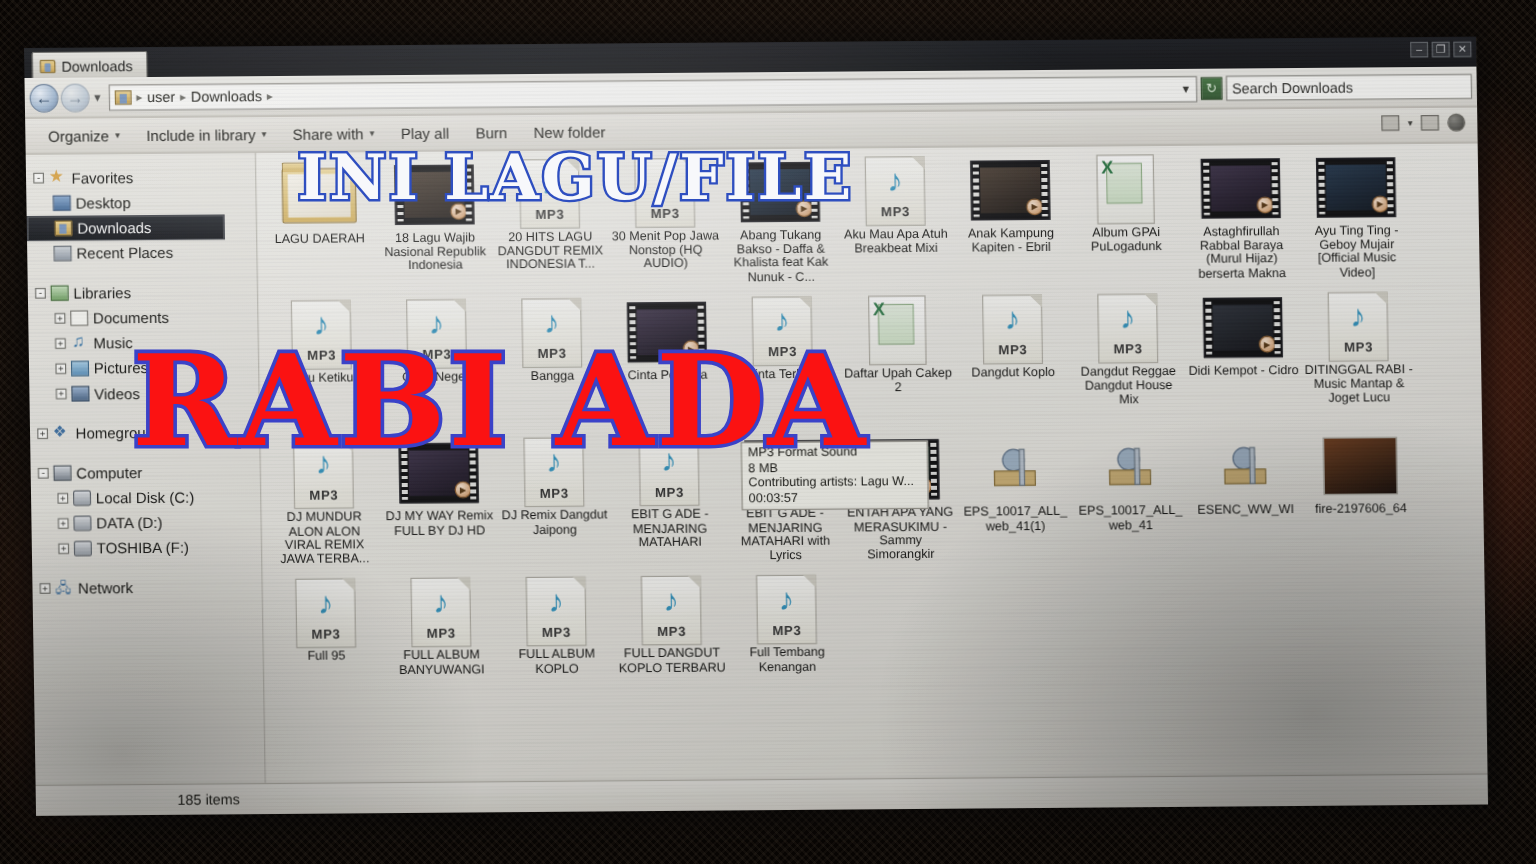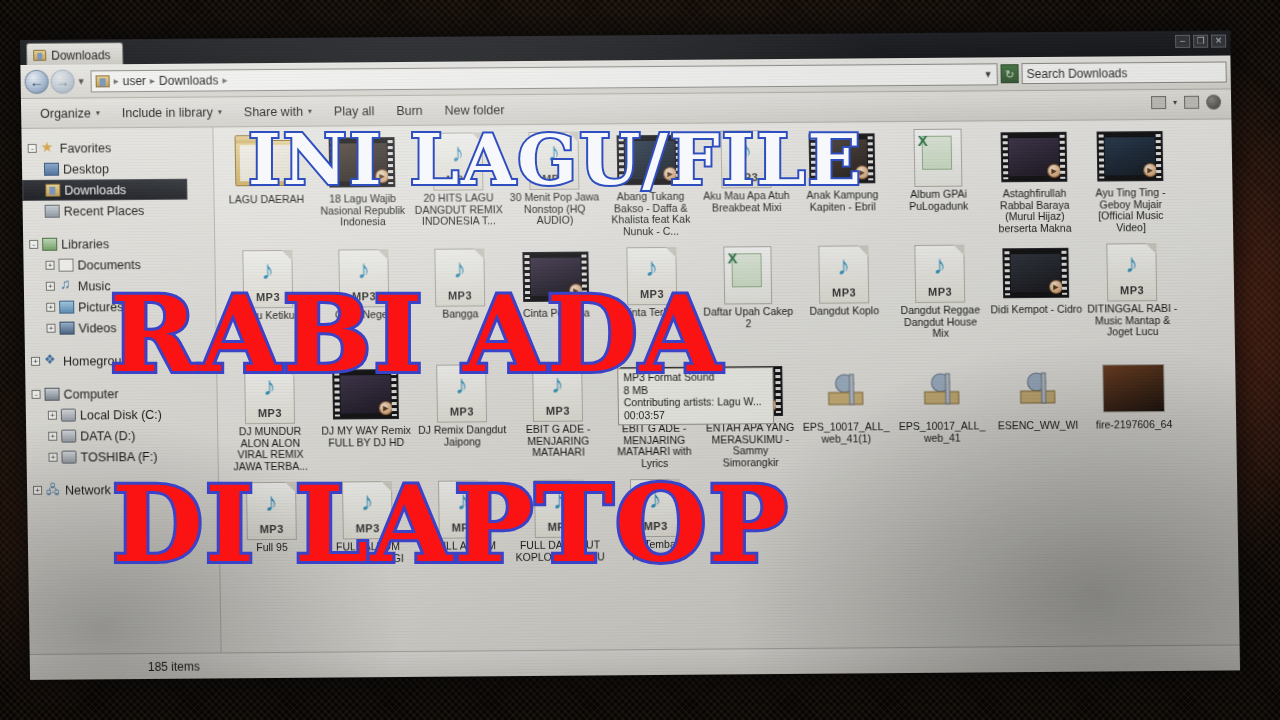--- a/index.html
+++ b/index.html
@@ -193,21 +193,21 @@
     display:flex;align-items:center;justify-content:flex-end;gap:0;padding-right:6px;}
   .tray{display:flex;align-items:center;gap:7px;height:100%;padding:0 8px;
     border-left:1px solid #9d9a90;font-size:11px;color:#25251f;}
   .tray .g{font-size:12px;color:#3a3a32;}
   .clock{display:flex;flex-direction:column;align-items:center;line-height:11px;
     font-size:10px;color:#1c1c17;margin-left:4px;}
 
   
   .cap{position:absolute;z-index:80;white-space:nowrap;font-weight:bold;
     font-family:"DejaVu Serif", serif;letter-spacing:2px;}
-  #cap1{left:248px;top:118px;font-size:70px;color:#f7f8fb;
+  #cap1{left:248px;top:118px;font-size:52px;color:#f7f8fb;
     -webkit-text-stroke:4px #2f4fc0;
     paint-order:stroke fill;
     text-shadow:0 0 1px #2f4fc0;}
   #cap2{left:110px;top:272px;font-size:105px;color:#fb1212;
     -webkit-text-stroke:6px #3a42c8; paint-order:stroke fill;}
   #cap3{left:112px;top:462px;font-size:105px;color:#fb1212;
     -webkit-text-stroke:6px #3a42c8; paint-order:stroke fill;}
 </style>
 </head>
 <body>
@@ -705,14 +705,13 @@
         </div>
       </div>
 
       <div class="moire"></div>
       <div class="glare"></div>
     </div>
   </div>
 
   <div class="cap" id="cap1">INI LAGU/FILE</div>
   <div class="cap" id="cap2">RABI ADA</div>
-  <div class="cap" id="cap3">DI LAPTOP</div>
 </div>
 
 </body></html>

